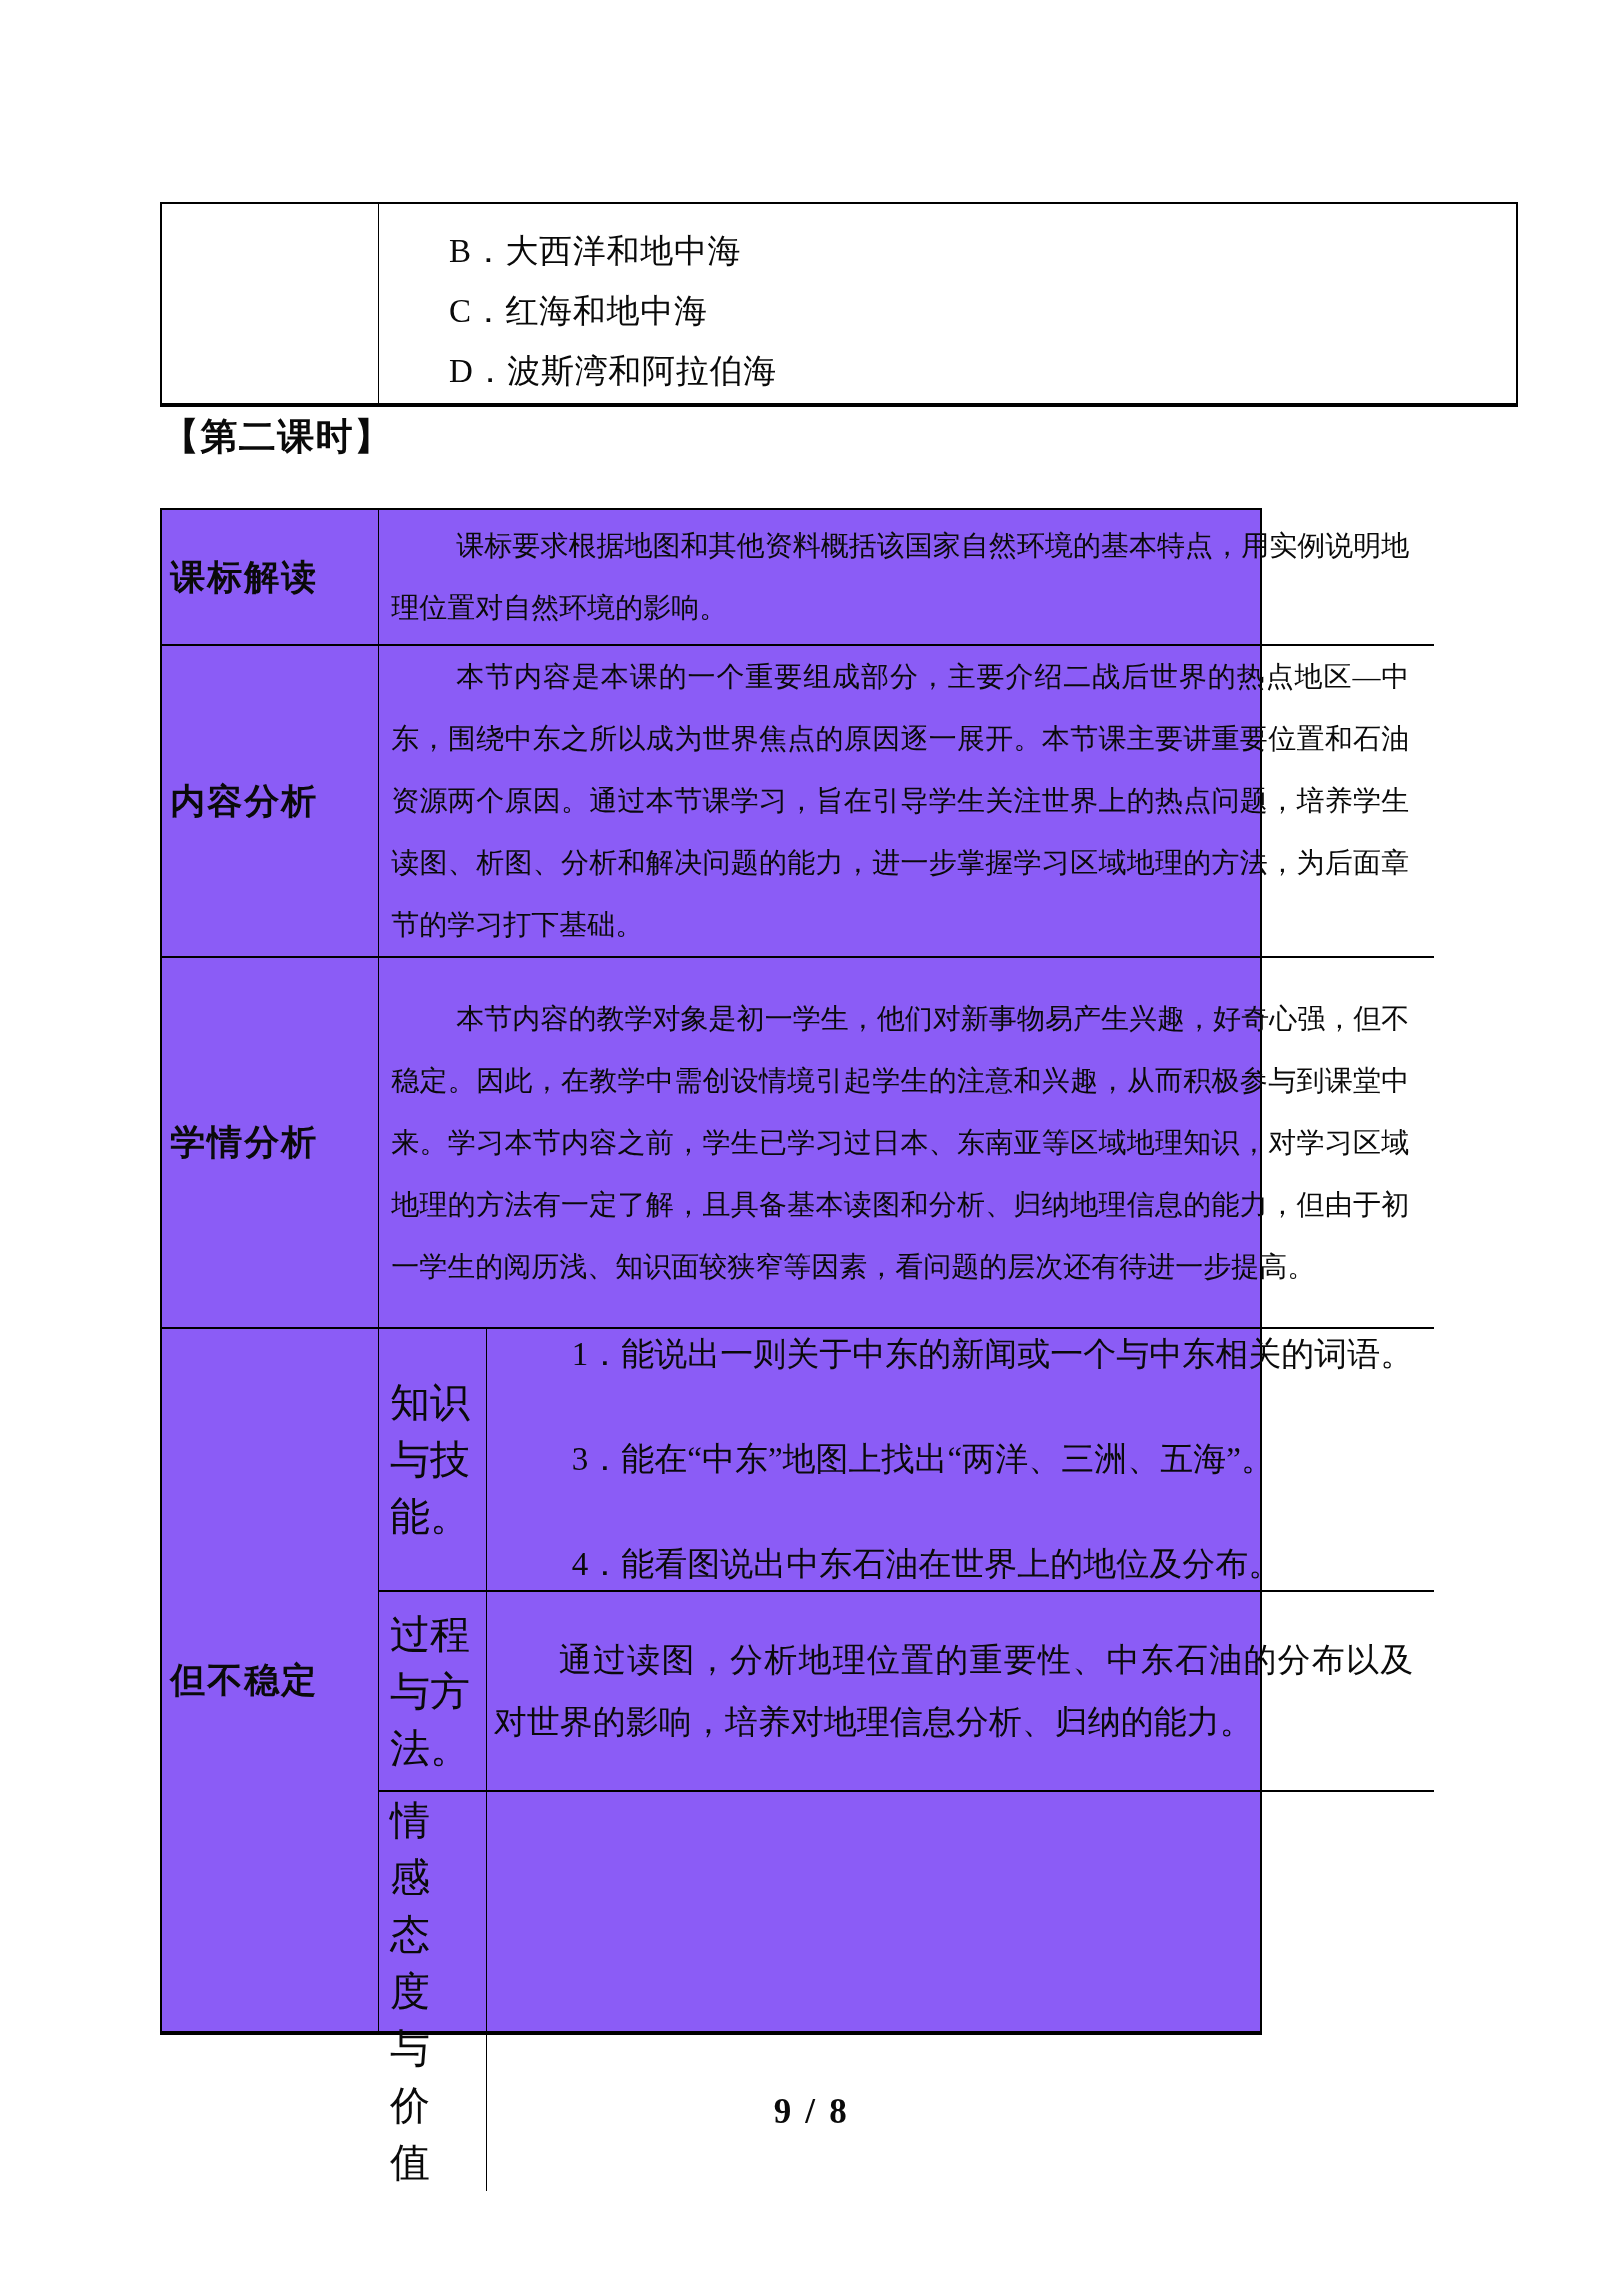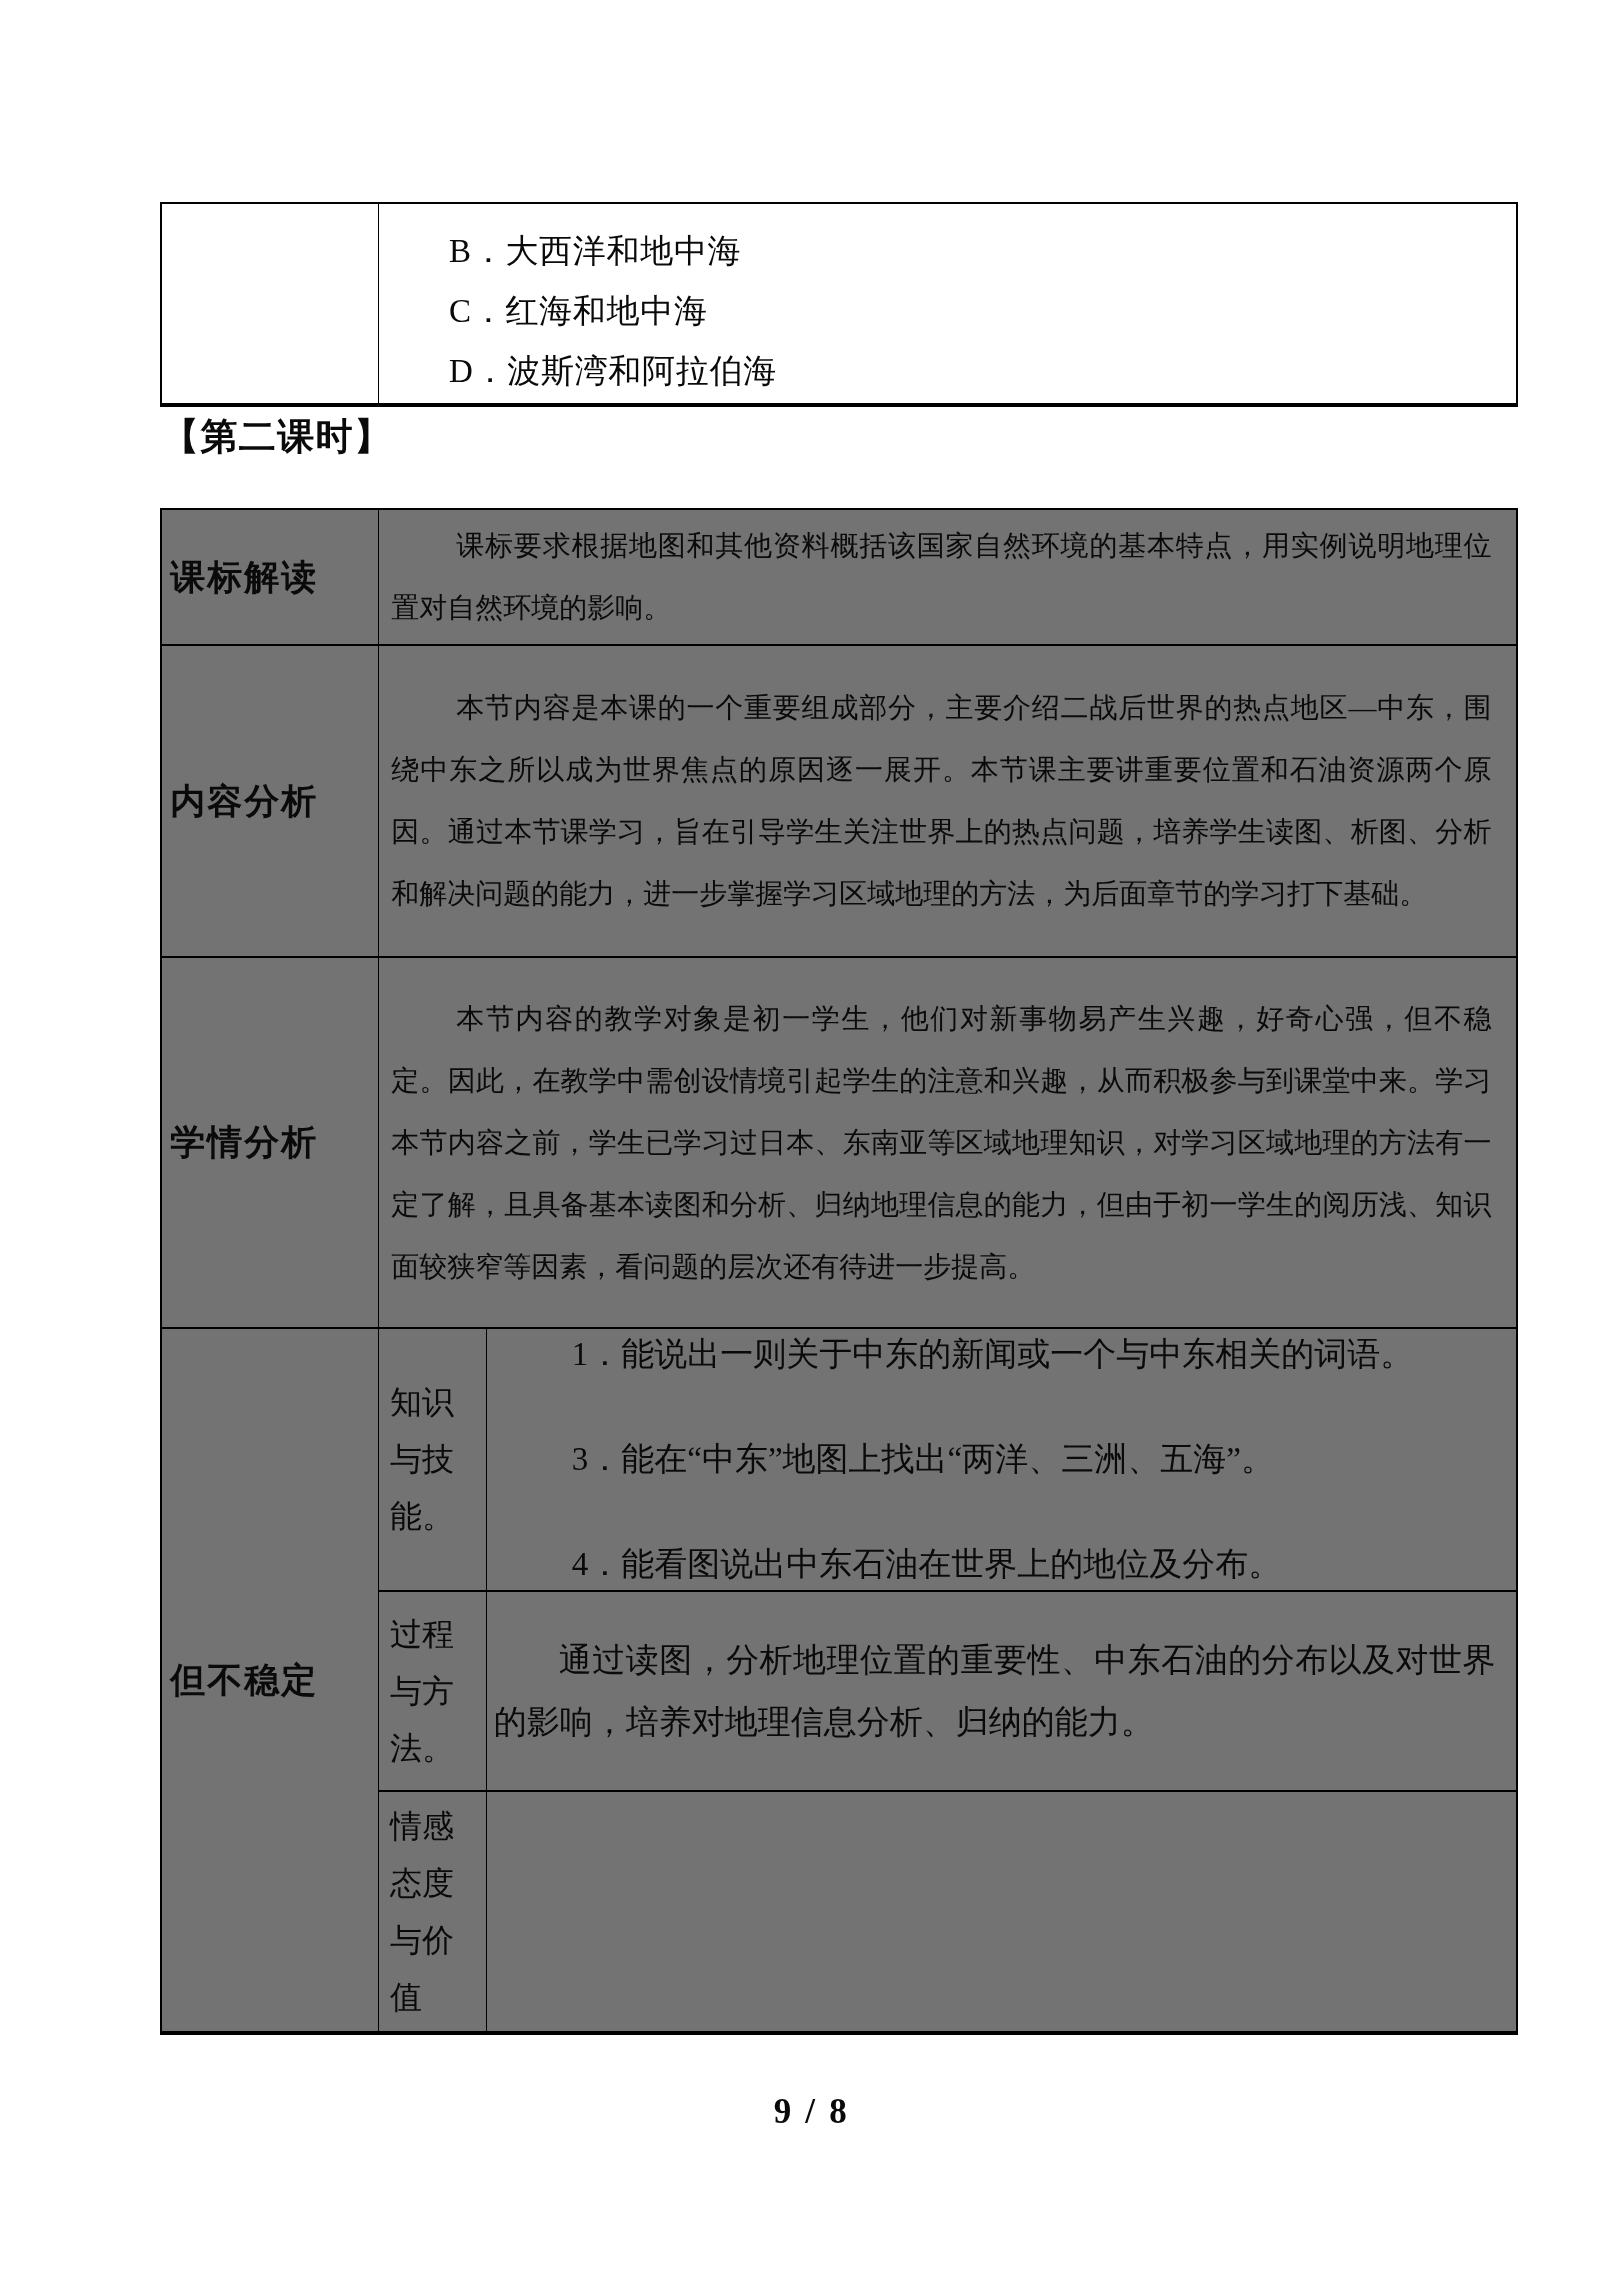--- a/index.html
+++ b/index.html
@@ -51,26 +51,26 @@
     font-weight: bold;
     font-size: 37px;
     line-height: 42px;
     letter-spacing: 1.4px;
   }
 
   
   .lesson-table {
     position: absolute;
     left: 160px; top: 508px;
-    width: 1358px; height: 1527px;
+    width: 1102px; height: 1527px;
     border: 2px solid #000;
     border-bottom-width: 4.8px;
     display: grid;
     grid-template-rows: 134px 312px 371px 1fr;
-    background: #737373;
+    background: #8b5cf6;
   }
   .t-row {
     display: grid;
     grid-template-columns: 217px 1fr;
     min-height: 0;
   }
   .t-row + .t-row { border-top: 2px solid #000; }
   .label-cell {
     border-right: 1.4px solid #000;
     display: flex;
@@ -105,21 +105,21 @@
     display: grid;
     grid-template-columns: 108px 1fr;
     min-height: 0;
   }
   .sub-row + .sub-row { border-top: 2px solid #000; }
   .sub-label-cell {
     border-right: 1.4px solid #000;
     display: flex;
     align-items: center;
     padding: 0 31px 0 11px;
-    font-size: 32px;
+    font-size: 40px;
     line-height: 57px;
     overflow: visible;
   }
   .sub-label-cell span { display: block; }
   .sub-content-cell {
     display: flex;
     flex-direction: column;
     justify-content: center;
     padding: 0 20.5px 0 6.8px;
     min-height: 0;

